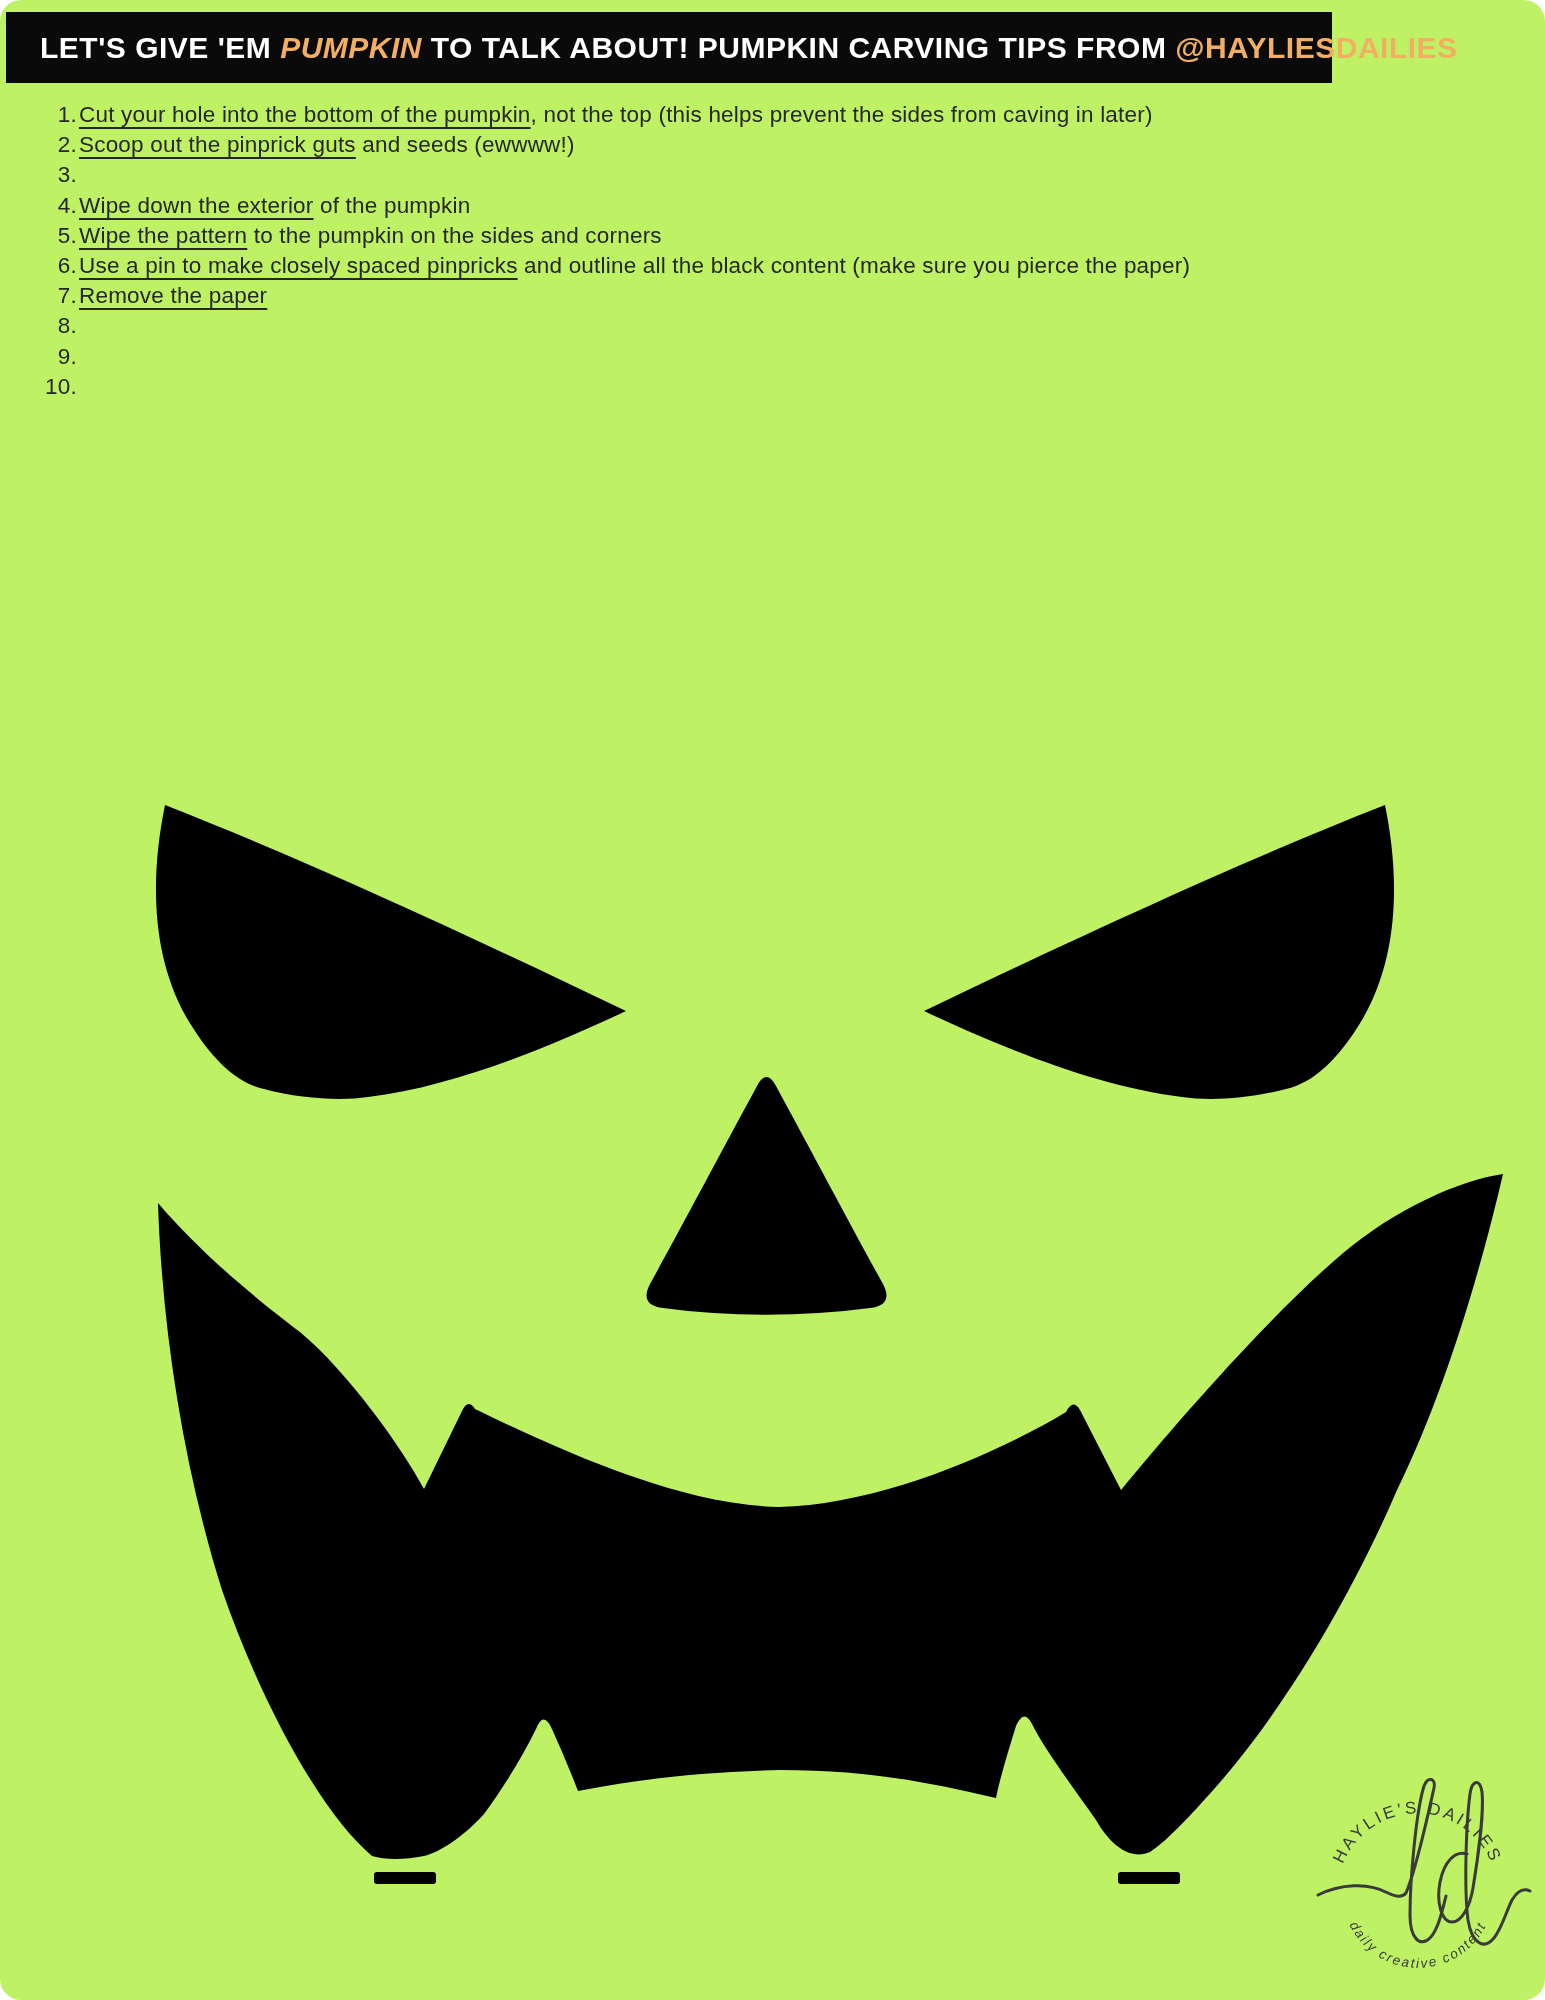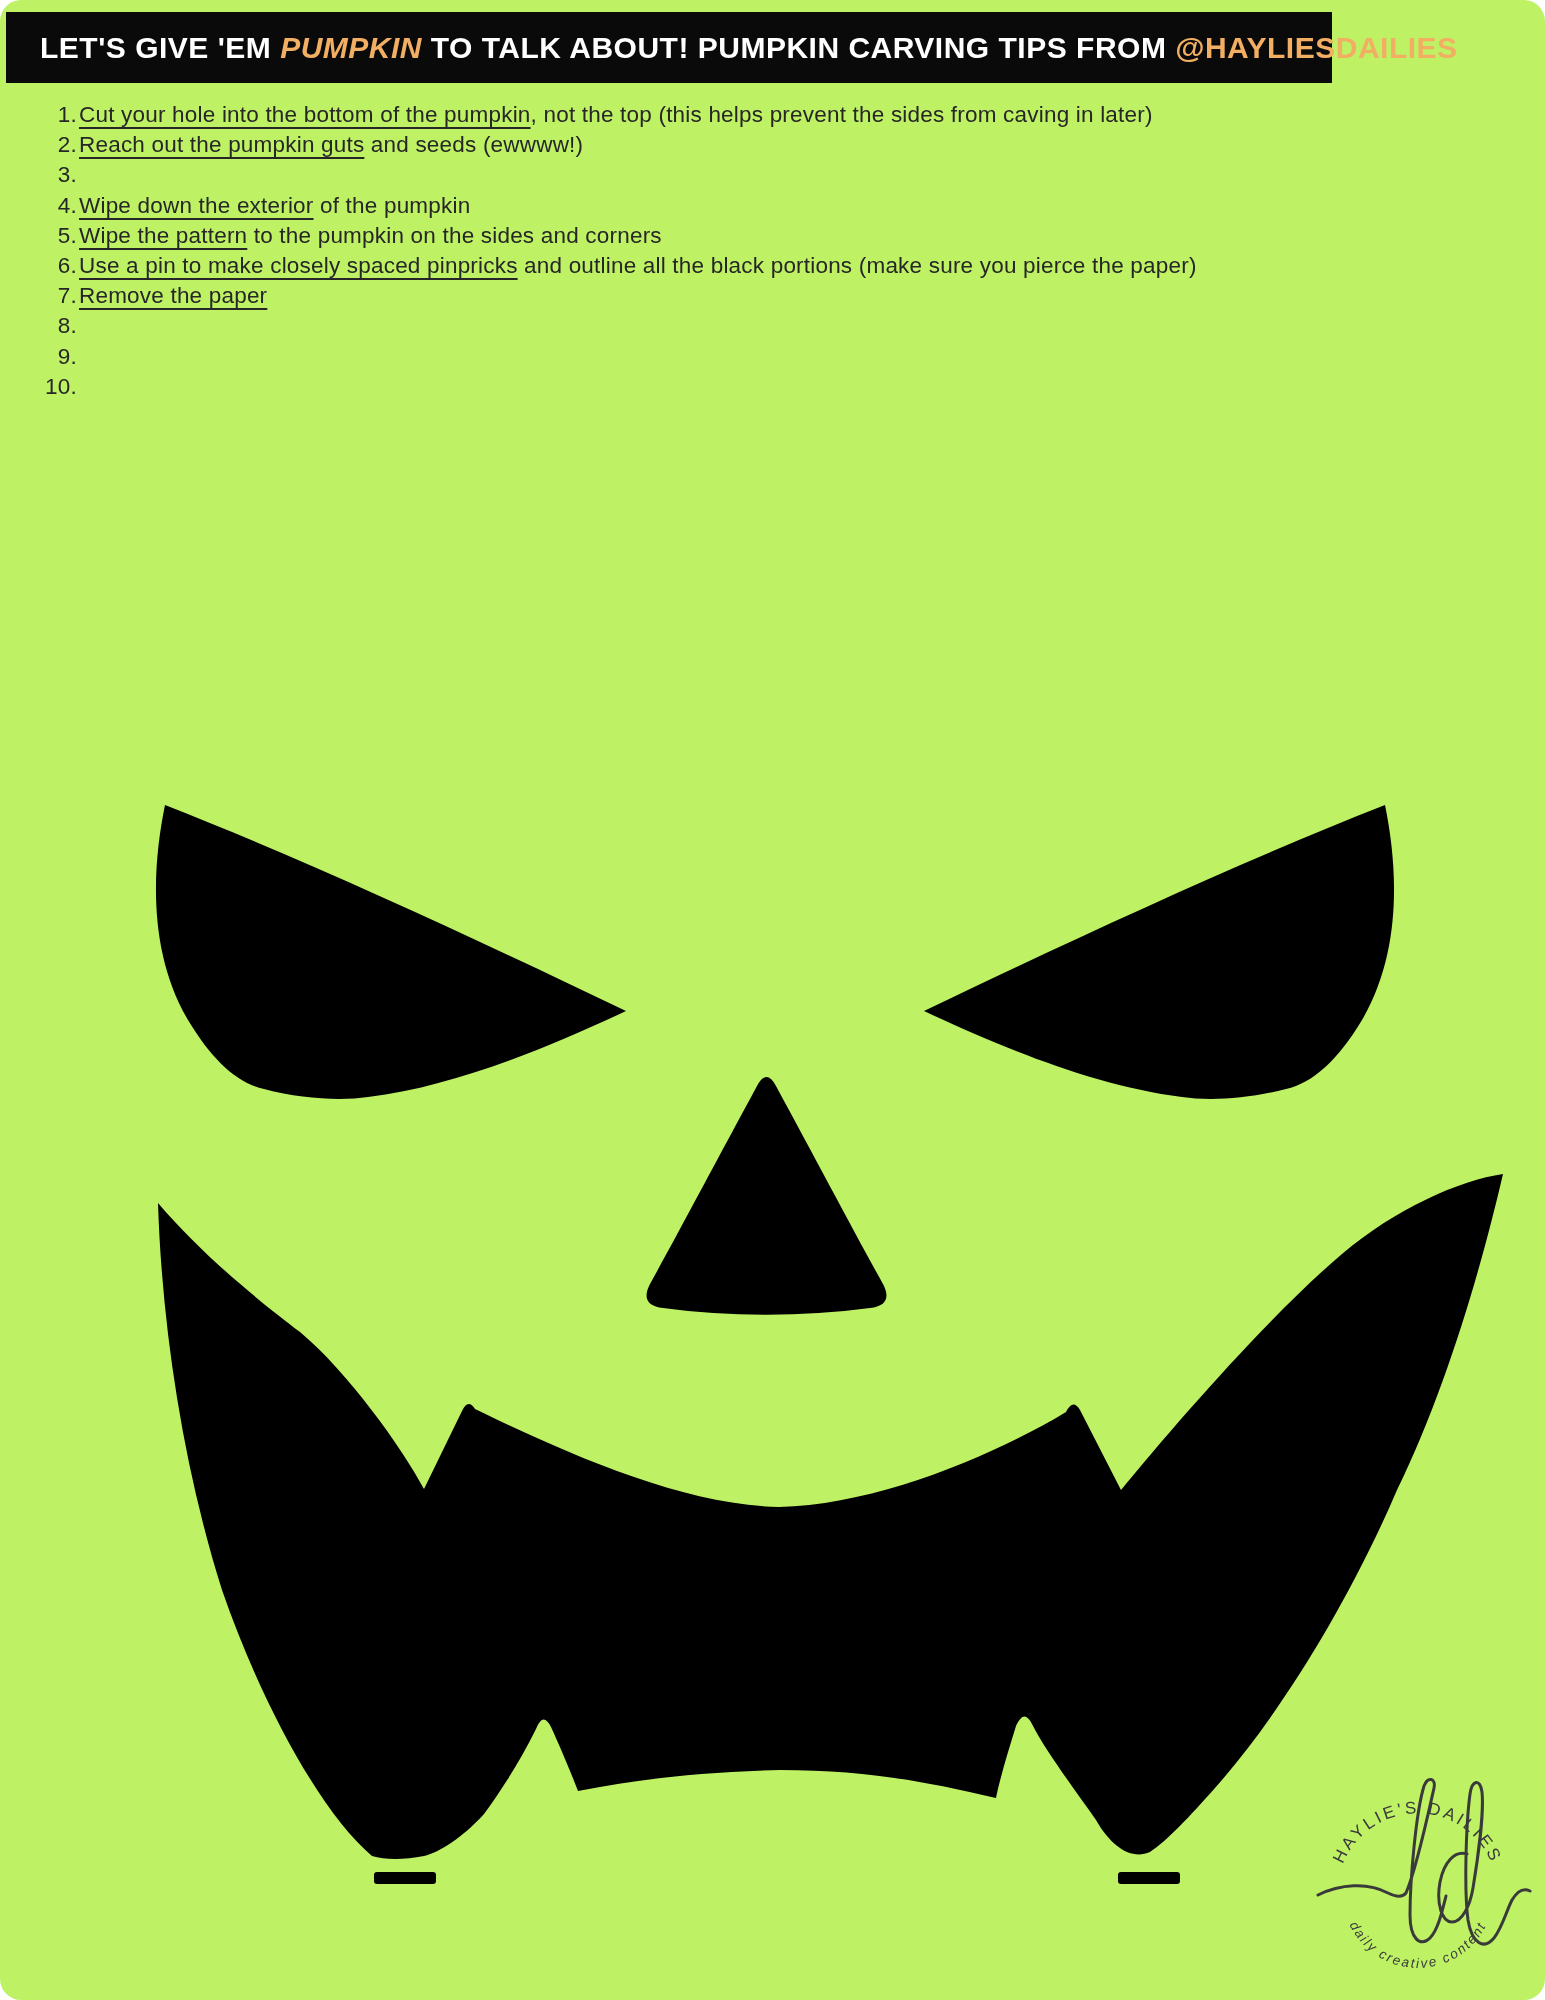--- a/index.html
+++ b/index.html
@@ -39,36 +39,36 @@
     <span id="banner-text"><span>LET'S GIVE 'EM </span><span class="orange italic">PUMPKIN</span><span> TO TALK ABOUT! PUMPKIN CARVING TIPS FROM </span><span class="orange">@HAYLIESDAILIES</span></span>
   </div>
 
   <ol id="tips-list">
       <li>
         <span class="num">1.</span>
         <span class="item-text"><span class="u">Cut your hole into the bottom of the pumpkin</span><span>, not the top (this helps prevent the sides from caving in later)</span></span>
       </li>
       <li>
         <span class="num">2.</span>
-        <span class="item-text"><span class="u">Reach out the pumpkin guts</span><span> and seeds (ewwww!)</span></span>
+        <span class="item-text"><span class="u">Scoop out the pinprick guts</span><span> and seeds (ewwww!)</span></span>
       </li>
       <li>
         <span class="num">3.</span>
       </li>
       <li>
         <span class="num">4.</span>
         <span class="item-text"><span class="u">Wipe down the exterior</span><span> of the pumpkin</span></span>
       </li>
       <li>
         <span class="num">5.</span>
         <span class="item-text"><span class="u">Wipe the pattern</span><span> to the pumpkin on the sides and corners</span></span>
       </li>
       <li>
         <span class="num">6.</span>
-        <span class="item-text"><span class="u">Use a pin to make closely spaced pinpricks</span><span> and outline all the black portions (make sure you pierce the paper)</span></span>
+        <span class="item-text"><span class="u">Use a pin to make closely spaced pinpricks</span><span> and outline all the black content (make sure you pierce the paper)</span></span>
       </li>
       <li>
         <span class="num">7.</span>
         <span class="item-text"><span class="u">Remove the paper</span></span>
       </li>
       <li>
         <span class="num">8.</span>
       </li>
       <li>
         <span class="num">9.</span>

